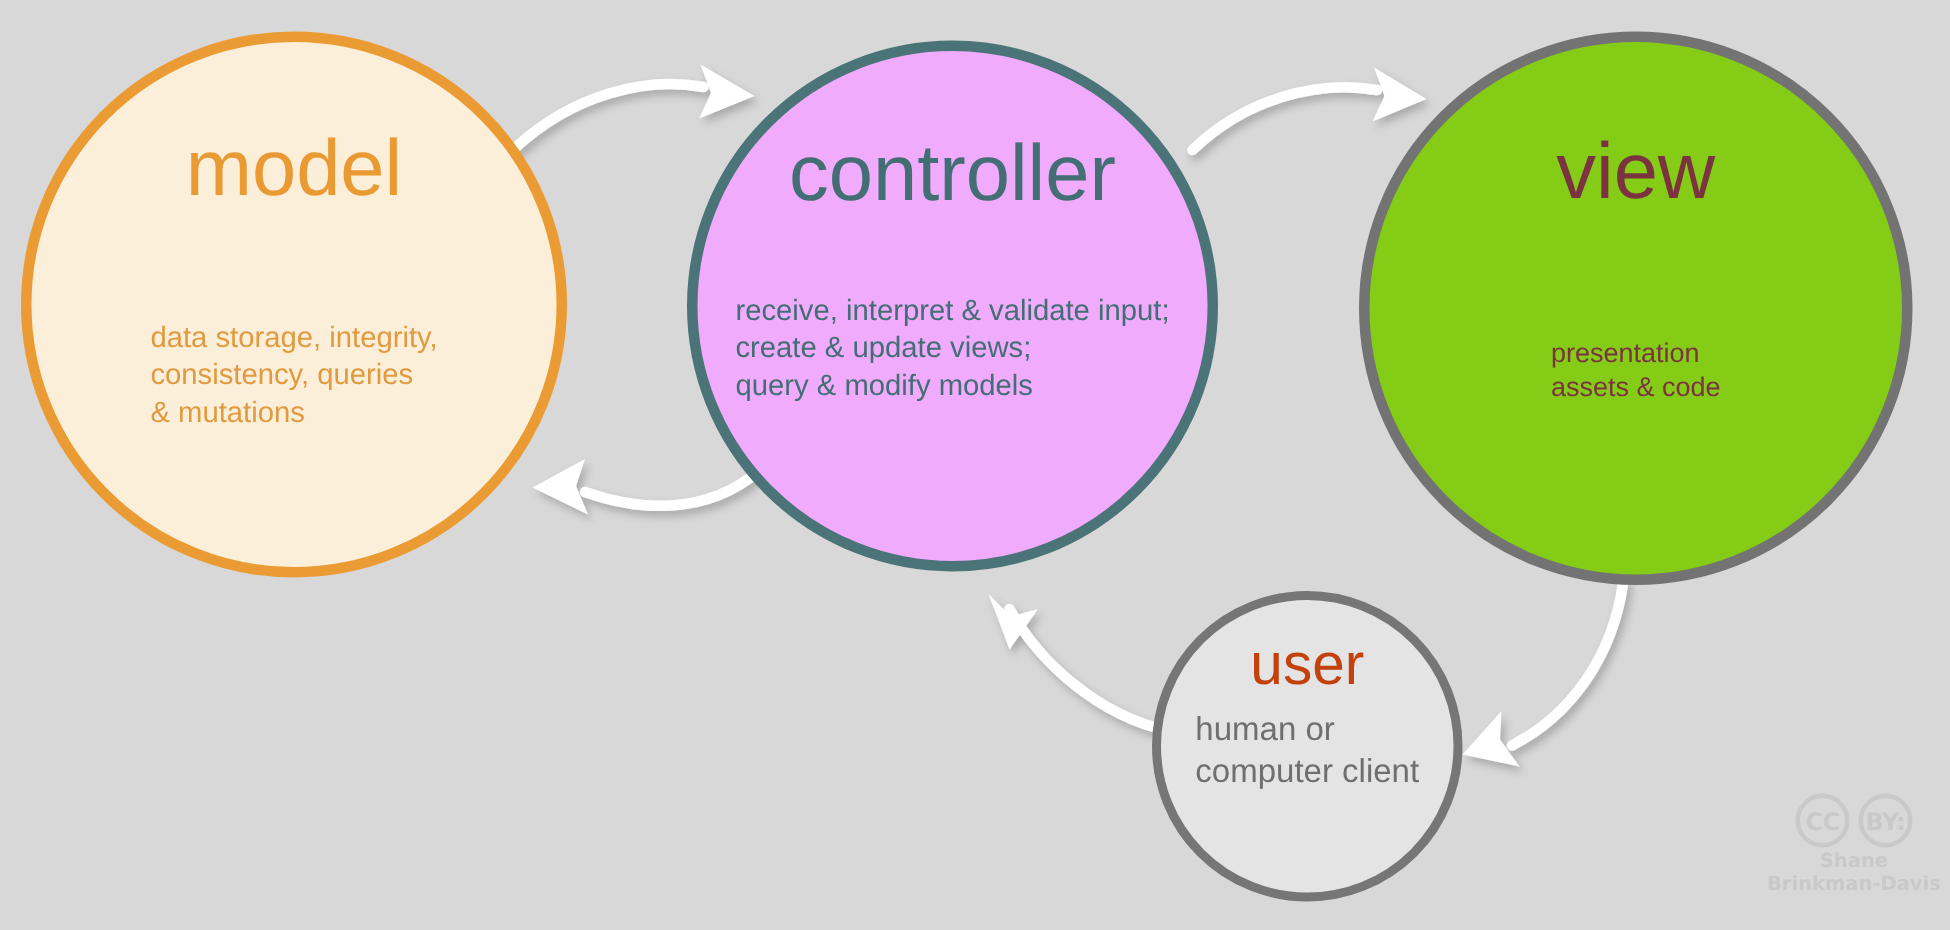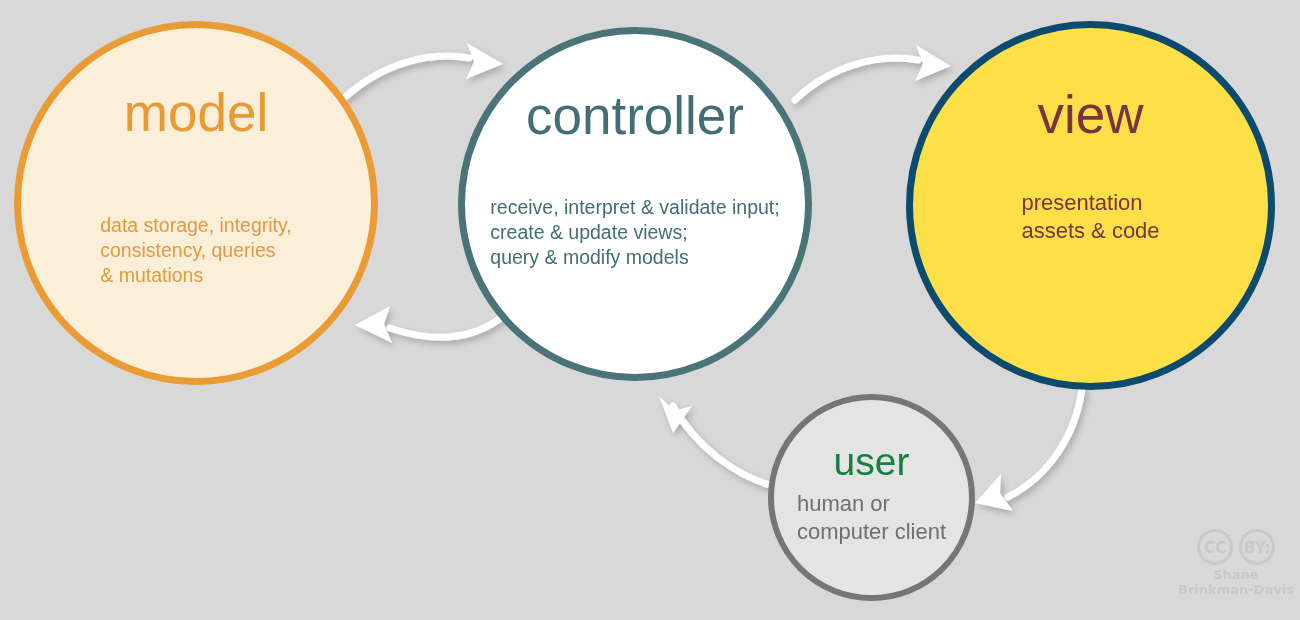--- a/index.html
+++ b/index.html
@@ -56,63 +56,63 @@
   #node-model .node-desc {
     color: #e09a3f;
     font-size: 19.5px;
     margin-top: 74px;
   }
 
   
   #node-controller {
     left: 458px; top: 27px;
     width: 354px; height: 354px;
-    background: #ffffff;
+    background: #f0abfc;
     border: 7px solid #4b7478;
   }
   #node-controller .node-title {
     color: #436e73;
     font-size: 53px;
     margin-top: 55px;
   }
   #node-controller .node-desc {
     color: #436e73;
     font-size: 19.5px;
     margin-top: 53px;
   }
 
   
   #node-view {
     left: 906px; top: 21px;
     width: 369px; height: 369px;
-    background: #fde047;
-    border: 7px solid #0c4a6e;
+    background: #84cc16;
+    border: 7px solid #737373;
   }
   #node-view .node-title {
     color: #7b3340;
     font-size: 53px;
     margin-top: 60px;
   }
   #node-view .node-desc {
     color: #7b3340;
-    font-size: 22px;
-    margin-top: 48px;
+    font-size: 18px;
+    margin-top: 83px;
   }
 
   
   #node-user {
     left: 768px; top: 394px;
     width: 207px; height: 207px;
     background: #e4e4e4;
     border: 6px solid #767676;
   }
   #node-user .node-title {
-    color: #15803d;
+    color: #c2410c;
     font-size: 39px;
-    margin-top: 42px;
+    margin-top: 24px;
   }
   #node-user .node-desc {
     color: #6f6f6f;
     font-size: 22px;
     margin-top: 9px;
   }
 
   
   #cc-badge {
     position: absolute;

